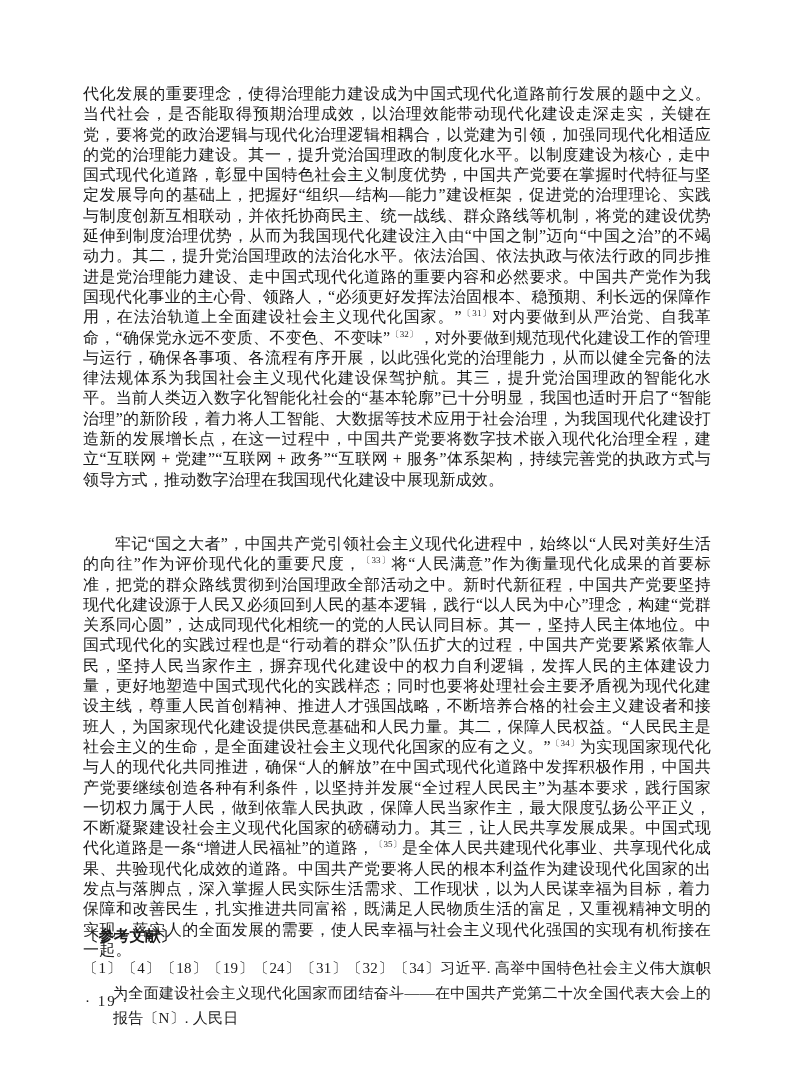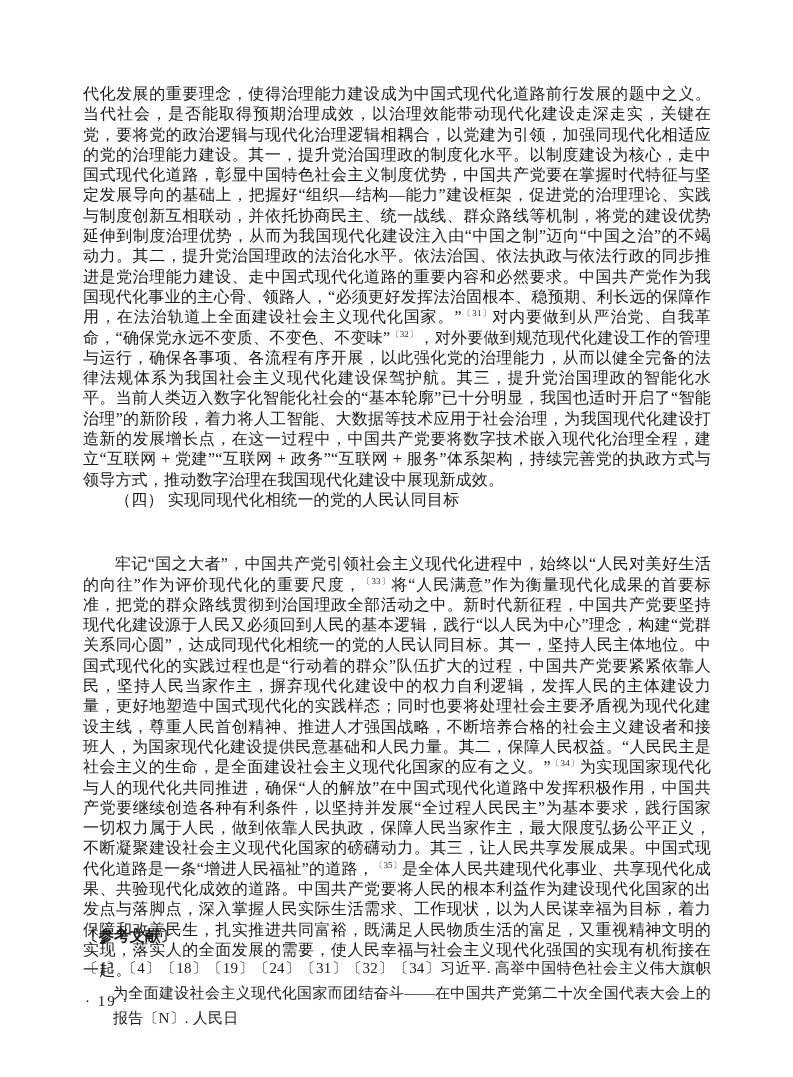--- a/index.html
+++ b/index.html
@@ -71,21 +71,20 @@
     letter-spacing: 2px;
   }
 </style>
 </head>
 <body>
 
 <div class="page">
 
   <div class="text-block">
     <p class="para-flush">代化发展的重要理念，使得治理能力建设成为中国式现代化道路前行发展的题中之义。当代社会，是否能取得预期治理成效，以治理效能带动现代化建设走深走实，关键在党，要将党的政治逻辑与现代化治理逻辑相耦合，以党建为引领，加强同现代化相适应的党的治理能力建设。其一，提升党治国理政的制度化水平。以制度建设为核心，走中国式现代化道路，彰显中国特色社会主义制度优势，中国共产党要在掌握时代特征与坚定发展导向的基础上，把握好“组织—结构—能力”建设框架，促进党的治理理论、实践与制度创新互相联动，并依托协商民主、统一战线、群众路线等机制，将党的建设优势延伸到制度治理优势，从而为我国现代化建设注入由“中国之制”迈向“中国之治”的不竭动力。其二，提升党治国理政的法治化水平。依法治国、依法执政与依法行政的同步推进是党治理能力建设、走中国式现代化道路的重要内容和必然要求。中国共产党作为我国现代化事业的主心骨、领路人，“必须更好发挥法治固根本、稳预期、利长远的保障作用，在法治轨道上全面建设社会主义现代化国家。”<sup class="ref-sup">〔31〕</sup>对内要做到从严治党、自我革命，“确保党永远不变质、不变色、不变味”<sup class="ref-sup">〔32〕</sup>，对外要做到规范现代化建设工作的管理与运行，确保各事项、各流程有序开展，以此强化党的治理能力，从而以健全完备的法律法规体系为我国社会主义现代化建设保驾护航。其三，提升党治国理政的智能化水平。当前人类迈入数字化智能化社会的“基本轮廓”已十分明显，我国也适时开启了“智能治理”的新阶段，着力将人工智能、大数据等技术应用于社会治理，为我国现代化建设打造新的发展增长点，在这一过程中，中国共产党要将数字技术嵌入现代化治理全程，建立“互联网 + 党建”“互联网 + 政务”“互联网 + 服务”体系架构，持续完善党的执政方式与领导方式，推动数字治理在我国现代化建设中展现新成效。</p>
-    <p class="section-heading">（四） 实现同现代化相统一的党的人民认同目标</p>
     <p class="para-indent">牢记“国之大者”，中国共产党引领社会主义现代化进程中，始终以“人民对美好生活的向往”作为评价现代化的重要尺度，<sup class="ref-sup">〔33〕</sup>将“人民满意”作为衡量现代化成果的首要标准，把党的群众路线贯彻到治国理政全部活动之中。新时代新征程，中国共产党要坚持现代化建设源于人民又必须回到人民的基本逻辑，践行“以人民为中心”理念，构建“党群关系同心圆”，达成同现代化相统一的党的人民认同目标。其一，坚持人民主体地位。中国式现代化的实践过程也是“行动着的群众”队伍扩大的过程，中国共产党要紧紧依靠人民，坚持人民当家作主，摒弃现代化建设中的权力自利逻辑，发挥人民的主体建设力量，更好地塑造中国式现代化的实践样态；同时也要将处理社会主要矛盾视为现代化建设主线，尊重人民首创精神、推进人才强国战略，不断培养合格的社会主义建设者和接班人，为国家现代化建设提供民意基础和人民力量。其二，保障人民权益。“人民民主是社会主义的生命，是全面建设社会主义现代化国家的应有之义。”<sup class="ref-sup">〔34〕</sup>为实现国家现代化与人的现代化共同推进，确保“人的解放”在中国式现代化道路中发挥积极作用，中国共产党要继续创造各种有利条件，以坚持并发展“全过程人民民主”为基本要求，践行国家一切权力属于人民，做到依靠人民执政，保障人民当家作主，最大限度弘扬公平正义，不断凝聚建设社会主义现代化国家的磅礴动力。其三，让人民共享发展成果。中国式现代化道路是一条“增进人民福祉”的道路，<sup class="ref-sup">〔35〕</sup>是全体人民共建现代化事业、共享现代化成果、共验现代化成效的道路。中国共产党要将人民的根本利益作为建设现代化国家的出发点与落脚点，深入掌握人民实际生活需求、工作现状，以为人民谋幸福为目标，着力保障和改善民生，扎实推进共同富裕，既满足人民物质生活的富足，又重视精神文明的实现，落实人的全面发展的需要，使人民幸福与社会主义现代化强国的实现有机衔接在一起。</p>
   </div>
 
   <div class="references">
     <div class="ref-heading">〔参考文献〕</div>
     <div class="ref-entry">〔1〕〔4〕〔18〕〔19〕〔24〕〔31〕〔32〕〔34〕习近平. 高举中国特色社会主义伟大旗帜 为全面建设社会主义现代化国家而团结奋斗——在中国共产党第二十次全国代表大会上的报告〔N〕. 人民日</div>
   </div>
 
   <div class="page-number">· 19 ·</div>
 

